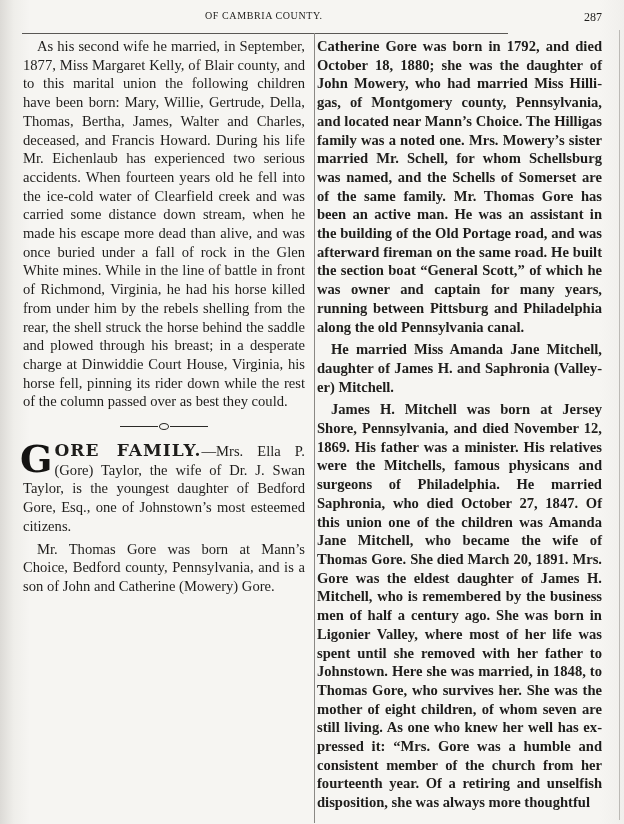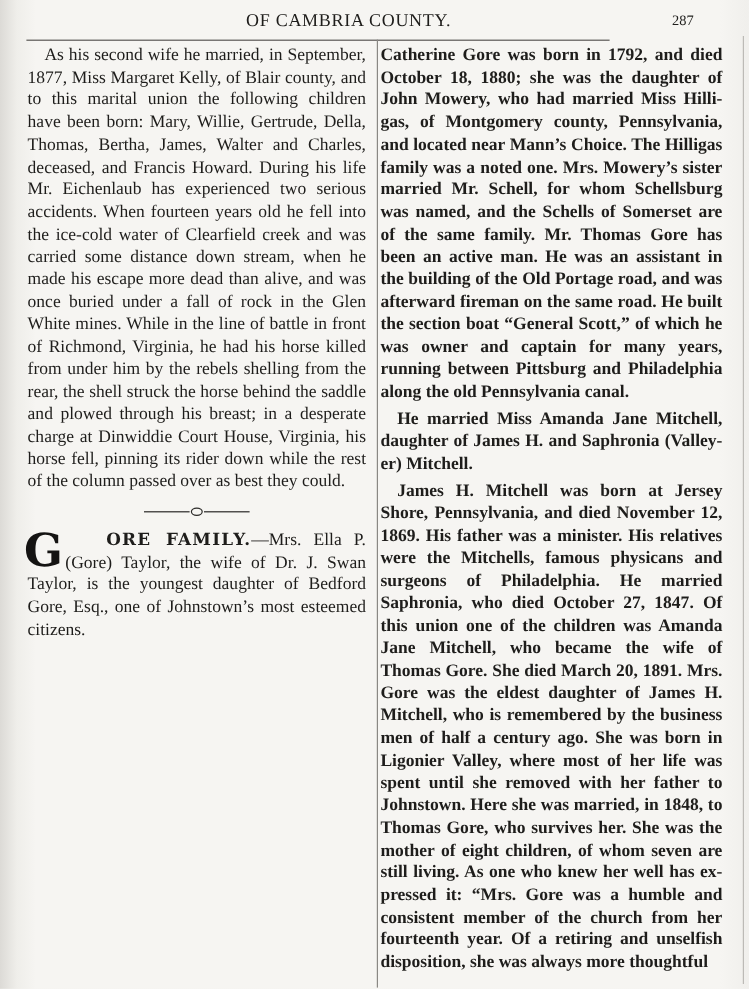--- a/index.html
+++ b/index.html
@@ -13,24 +13,24 @@
   .page {
     position: absolute; left: 0; top: 0; width: 624px; height: 824px;
     background: linear-gradient(90deg, #dcdad6 0px, #efeeea 14px, #f6f5f2 30px, #f6f5f2 600px, #f0efec 624px);
   }
   .running-head {
     position: absolute; top: 8px; left: 0; width: 624px; height: 20px;
   }
   .running-title {
     position: absolute; left: 205px; top: 2px;
     font-family: "Liberation Serif", serif;
-    font-size: 15px; letter-spacing: 0.6px;
+    font-size: 10px; letter-spacing: 0.6px;
   }
   .page-number {
-    position: absolute; left: 560px; top: 2px;
+    position: absolute; left: 584px; top: 2px;
     font-family: "Liberation Serif", serif;
     font-size: 12px;
   }
   .head-rule {
     position: absolute; top: 33px; left: 22px; width: 486px; height: 1px;
     background: #5a5855;
   }
   .col-rule {
     position: absolute; left: 314px; top: 33px; width: 1px; height: 790px;
     background: #8a8884;
@@ -64,21 +64,21 @@
   .dropcap {
     float: left;
     font-family: "DejaVu Serif", serif;
     font-weight: bold;
     font-size: 38px; line-height: 32px;
     margin: 2px 2px 0 -3px;
     color: #141312;
   }
   .smallcaps {
     font-family: "DejaVu Serif", serif;
-    font-weight: bold; font-size: 14px; letter-spacing: 1px; margin-left: 34px;
+    font-weight: bold; font-size: 17px; letter-spacing: 1px;
   }
 </style>
 </head>
 <body>
 
 <div class="page">
 
   <div class="running-head">
     <span class="running-title">OF CAMBRIA COUNTY.</span>
     <span class="page-number">287</span>
@@ -92,20 +92,21 @@
 
     <div class="ornament">
       <span class="line"></span>
       <span class="knot"></span>
       <span class="line"></span>
     </div>
 
     <p class="para dropcap-para">
       <span class="dropcap">G</span><span class="smallcaps">ORE FAMILY.</span><span>—Mrs. Ella P. (Gore) Taylor, the wife of Dr. J. Swan Taylor, is the youngest daughter of Bedford Gore, Esq., one of Johnstown’s most esteemed citi­zens.</span>
     </p>
+    <p class="para indent">Mr. Thomas Gore was born at Mann’s Choice, Bedford county, Pennsylvania, and is a son of John and Catherine (Mowery) Gore.</p>
   </div>
 
   <div class="column col-right">
     <p class="para">Catherine Gore was born in 1792, and died October 18, 1880; she was the daughter of John Mowery, who had married Miss Hilli­gas, of Montgomery county, Pennsylvania, and located near Mann’s Choice. The Hilli­gas family was a noted one. Mrs. Mowery’s sister married Mr. Schell, for whom Schells­burg was named, and the Schells of Somerset are of the same family. Mr. Thomas Gore has been an active man. He was an assistant in the building of the Old Portage road, and was afterward fireman on the same road. He built the section boat “General Scott,” of which he was owner and captain for many years, running between Pittsburg and Phila­delphia along the old Pennsylvania canal.</p>
     <p class="para indent">He married Miss Amanda Jane Mitchell, daughter of James H. and Saphronia (Valley­er) Mitchell.</p>
     <p class="para indent">James H. Mitchell was born at Jersey Shore, Pennsylvania, and died November 12, 1869. His father was a minister. His rela­tives were the Mitchells, famous physicans and surgeons of Philadelphia. He married Saphronia, who died October 27, 1847. Of this union one of the children was Amanda Jane Mitchell, who became the wife of Thomas Gore. She died March 20, 1891. Mrs. Gore was the eldest daughter of James H. Mitchell, who is remembered by the business men of half a century ago. She was born in Ligonier Valley, where most of her life was spent until she removed with her father to Johnstown. Here she was married, in 1848, to Thomas Gore, who survives her. She was the mother of eight children, of whom seven are still living. As one who knew her well has ex­pressed it: “Mrs. Gore was a humble and consistent member of the church from her fourteenth year. Of a retiring and unselfish disposition, she was always more thoughtful</p>
   </div>
 
 </div>
 

